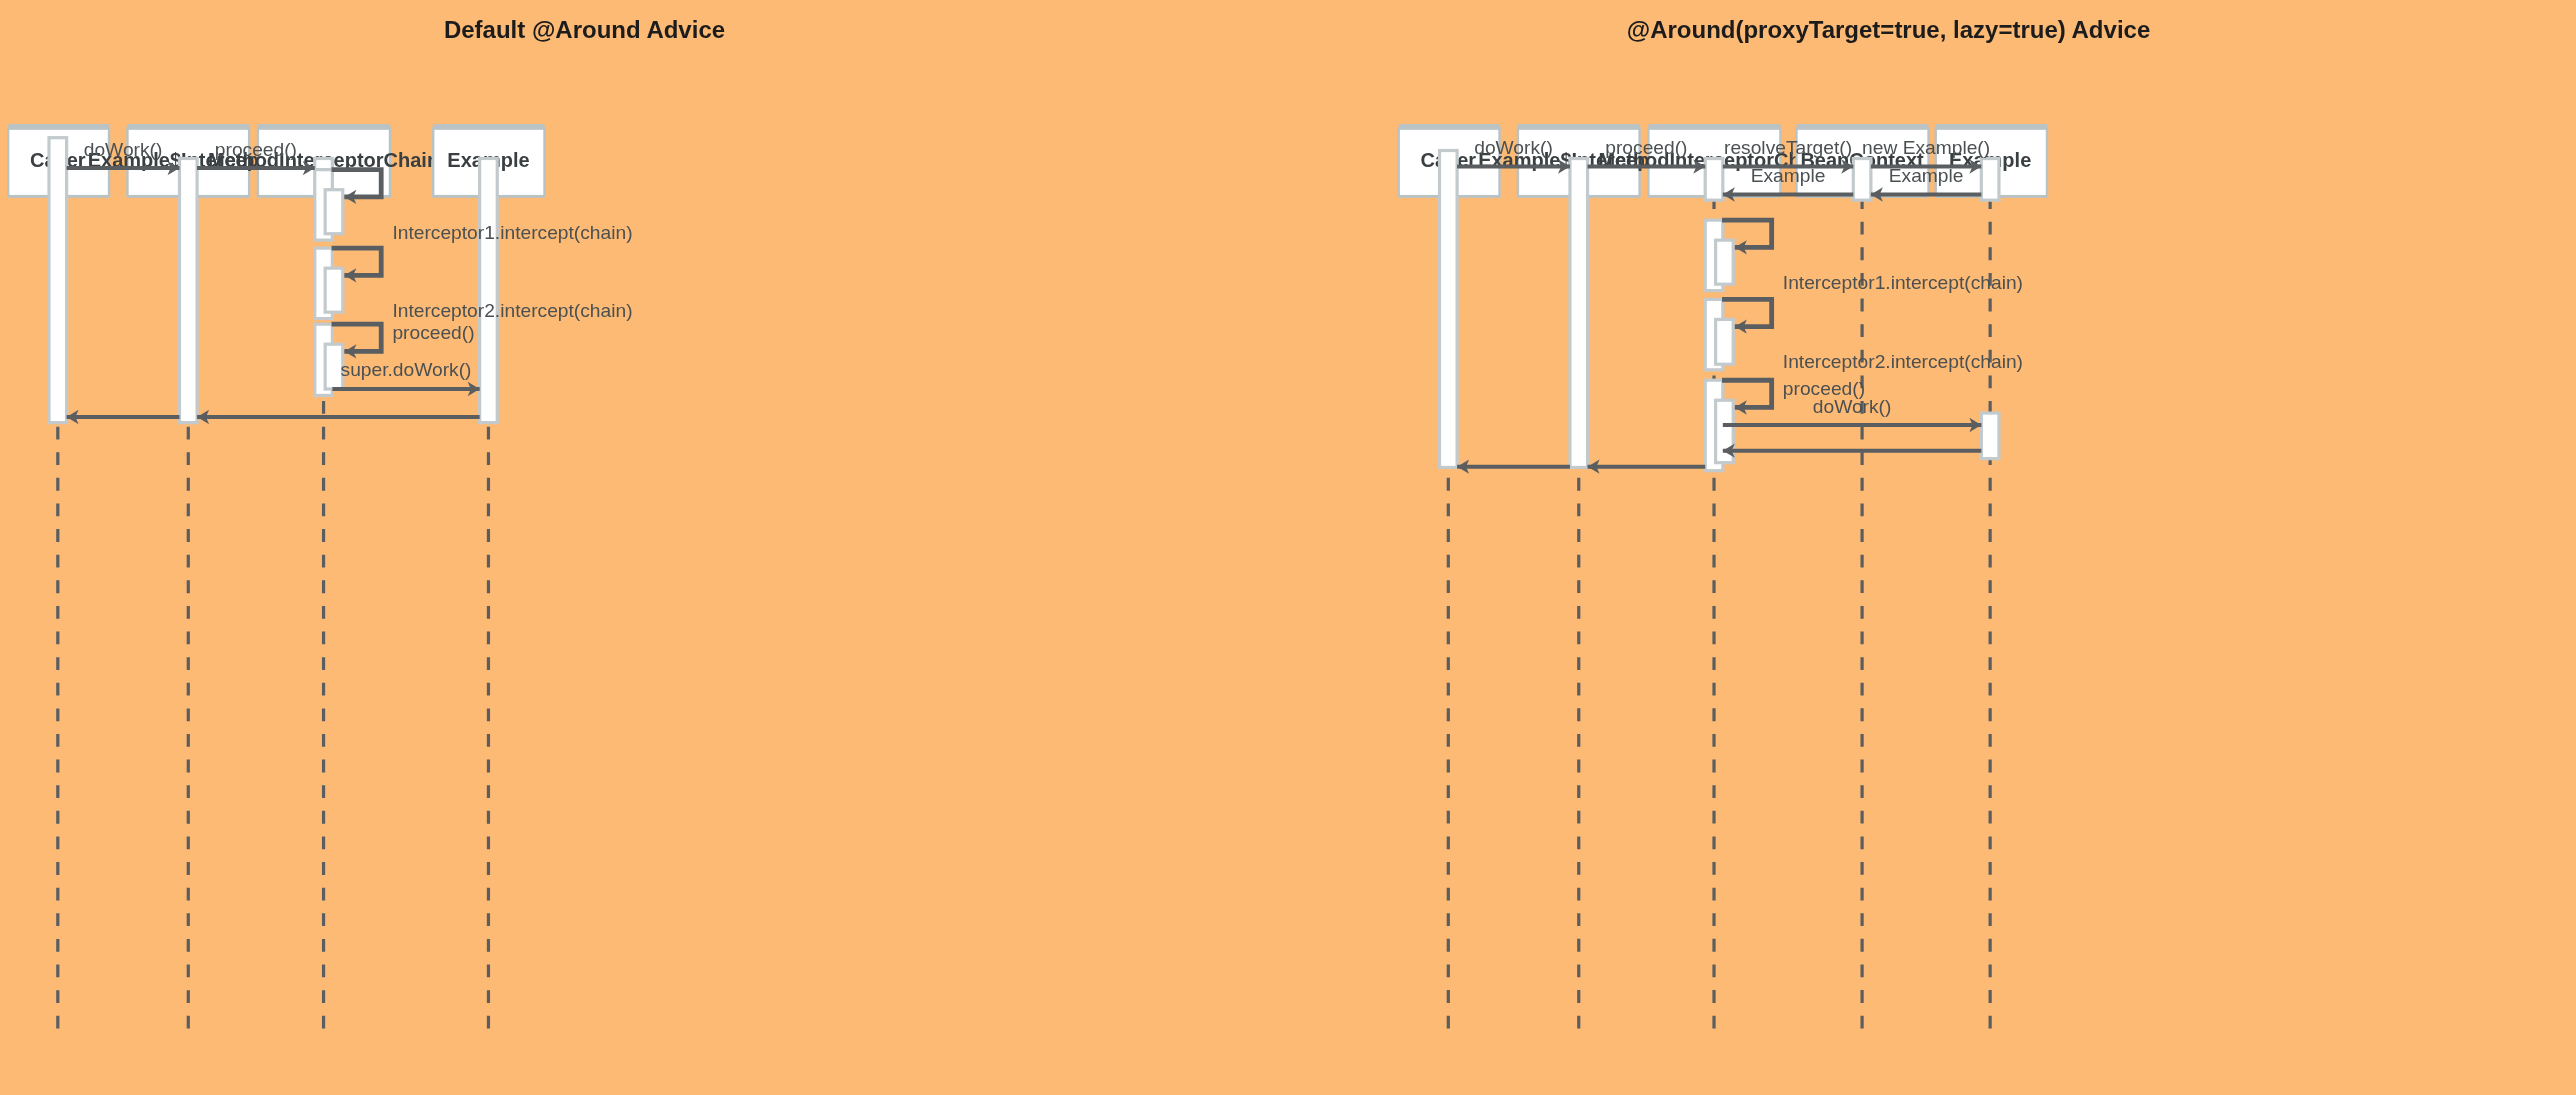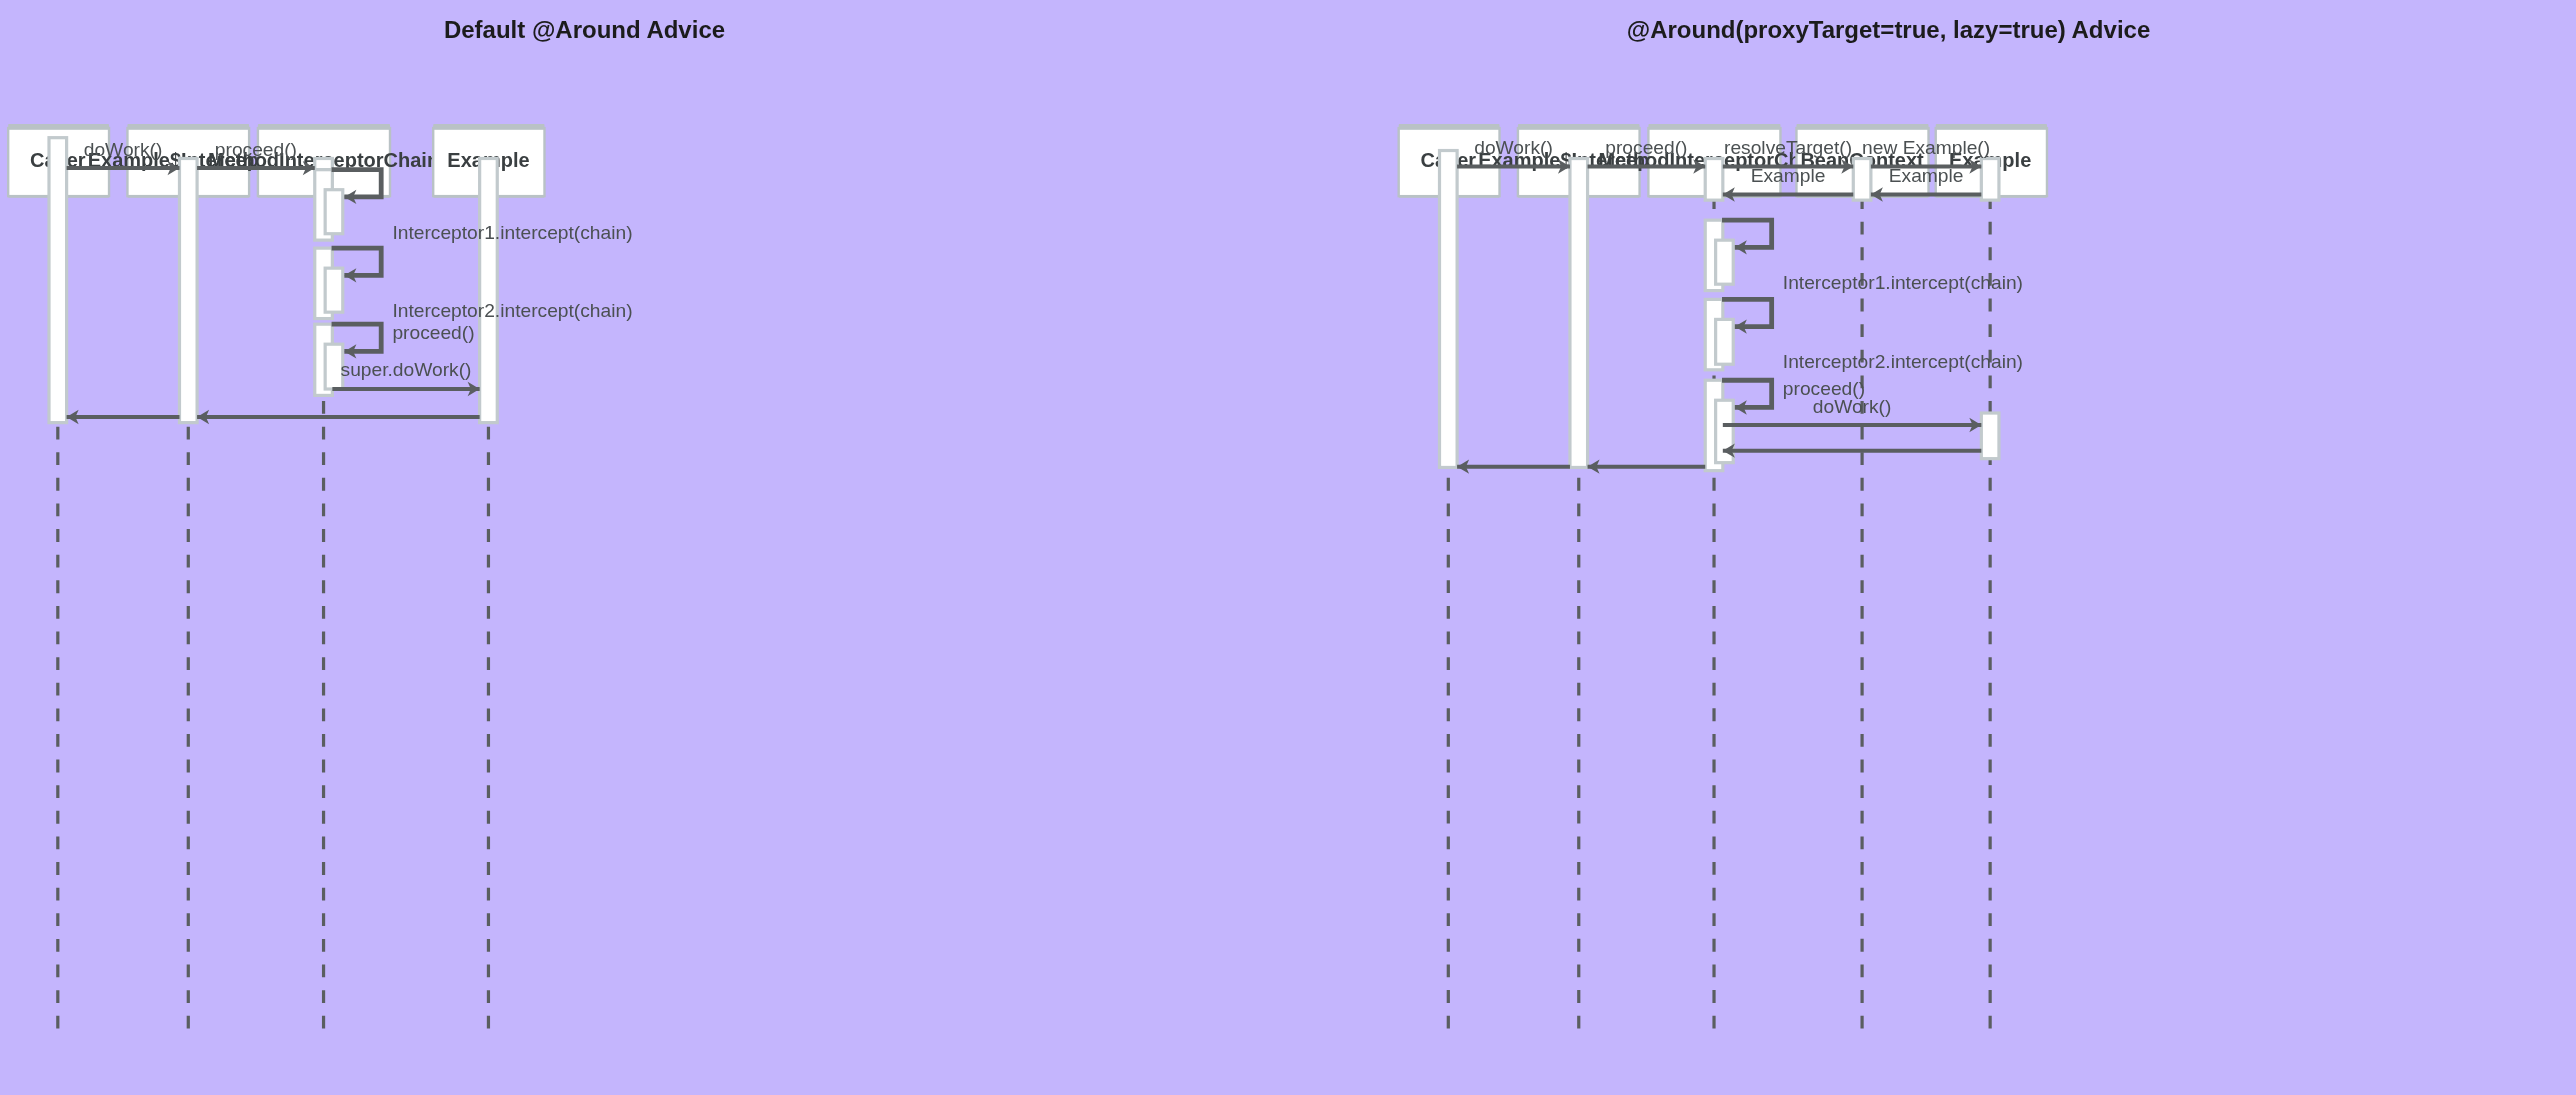--- a/index.html
+++ b/index.html
@@ -10,21 +10,21 @@
   body {
     width: 2576px;
     height: 1095px;
     font-family: "Liberation Sans", sans-serif;
     overflow: hidden;
   }
   #stage {
     position: relative;
     width: 2576px;
     height: 1095px;
-    background: #c4b5fd;
+    background: #fdba74;
   }
   .diagram-svg {
     position: absolute;
     top: 0;
     display: block;
   }
   #diagram-left  { left: 0px; }
   #diagram-right { left: 1201px; }
 
   .diagram-title {

